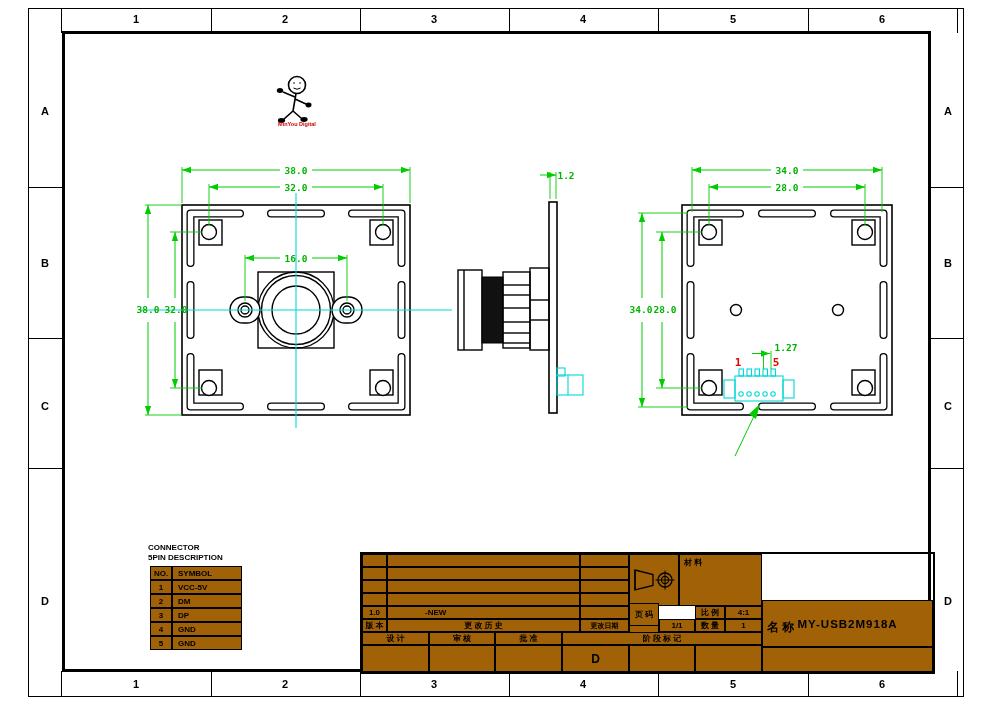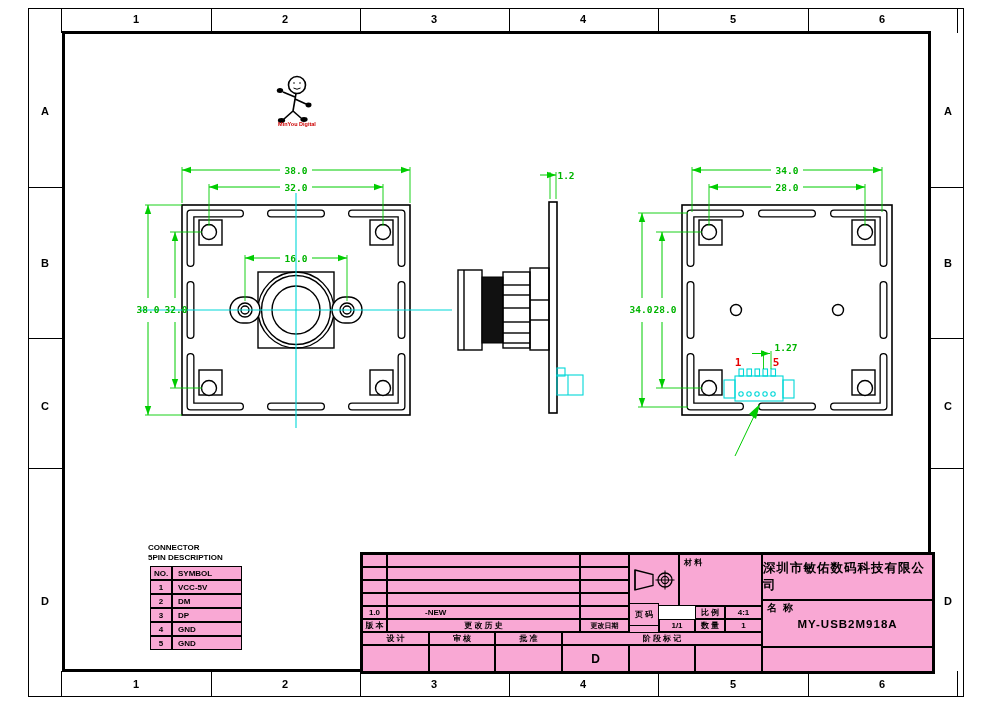--- a/index.html
+++ b/index.html
@@ -8,21 +8,21 @@
   .abs{position:absolute;}
   
   #outer-border{left:28px;top:8px;width:936px;height:689px;border:1px solid #000;box-sizing:border-box;}
   #inner-border{left:62px;top:31px;width:869px;height:641px;border:3px solid #000;box-sizing:border-box;}
   .tickv{width:1px;background:#000;}
   .tickh{height:1px;background:#000;}
   .zone{font-weight:bold;font-size:11px;text-align:center;width:40px;height:18px;line-height:18px;}
   .zoneL{width:34px;}
   
   .cell{position:absolute;border:1px solid #000;box-sizing:border-box;display:flex;
-        align-items:center;justify-content:center;font-weight:bold;font-size:8px;background:#f9a8d4;}
+        align-items:center;justify-content:center;font-weight:bold;font-size:8px;background:#a16207;}
   .cell.left{justify-content:flex-start;padding-left:5px;}
   .cell.tl{align-items:flex-start;justify-content:flex-start;padding:2px 0 0 4px;}
   .cell.sm{font-size:7px;}
   #title-block{left:360px;top:552px;width:571px;height:118px;border:2px solid #000;box-sizing:content-box;}
   #conn-table{left:148px;top:543px;width:120px;height:112px;font-weight:bold;}
   #conn-title{font-size:8px;line-height:10px;font-weight:bold;letter-spacing:0px;}
   .company{font-size:12.5px;letter-spacing:1px;}
   .partno{font-size:11.5px;letter-spacing:1px;}
   .stage{font-size:12px;}
   
@@ -371,21 +371,20 @@
     <div class="cell" style="left:133px;top:78px;width:67px;height:13px;">批 准</div>
     <div class="cell" style="left:200px;top:78px;width:200px;height:13px;">阶 段 标 记</div>
 
     <div class="cell" style="left:0;top:91px;width:67px;height:27px;"></div>
     <div class="cell" style="left:67px;top:91px;width:66px;height:27px;"></div>
     <div class="cell" style="left:133px;top:91px;width:67px;height:27px;"></div>
     <div class="cell stage" style="left:200px;top:91px;width:67px;height:27px;">D</div>
     <div class="cell" style="left:267px;top:91px;width:66px;height:27px;"></div>
     <div class="cell" style="left:333px;top:91px;width:67px;height:27px;"></div>
 
-    <div class="cell company" style="left:400px;top:0;width:171px;height:46px;">深圳市敏佑数码科技有限公司</div>
     <div class="cell" style="left:400px;top:46px;width:171px;height:47px;">
-      <span style="position:absolute;left:4px;top:0;font-size:10px;font-family:Liberation Mono, monospace;">名 称</span>
+      <span style="position:absolute;left:4px;top:18px;font-size:12px;">名 称</span>
       <span class="partno">MY-USB2M918A</span>
     </div>
     <div class="cell" style="left:400px;top:93px;width:171px;height:25px;"></div>
   </div>
 
 </div>
 
 </body></html>

